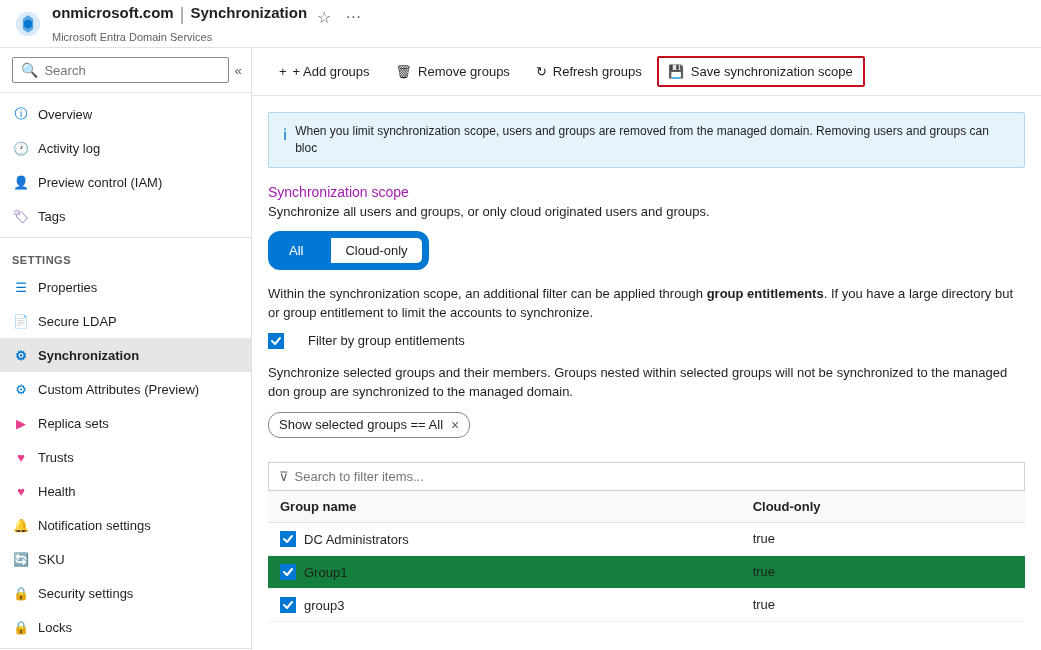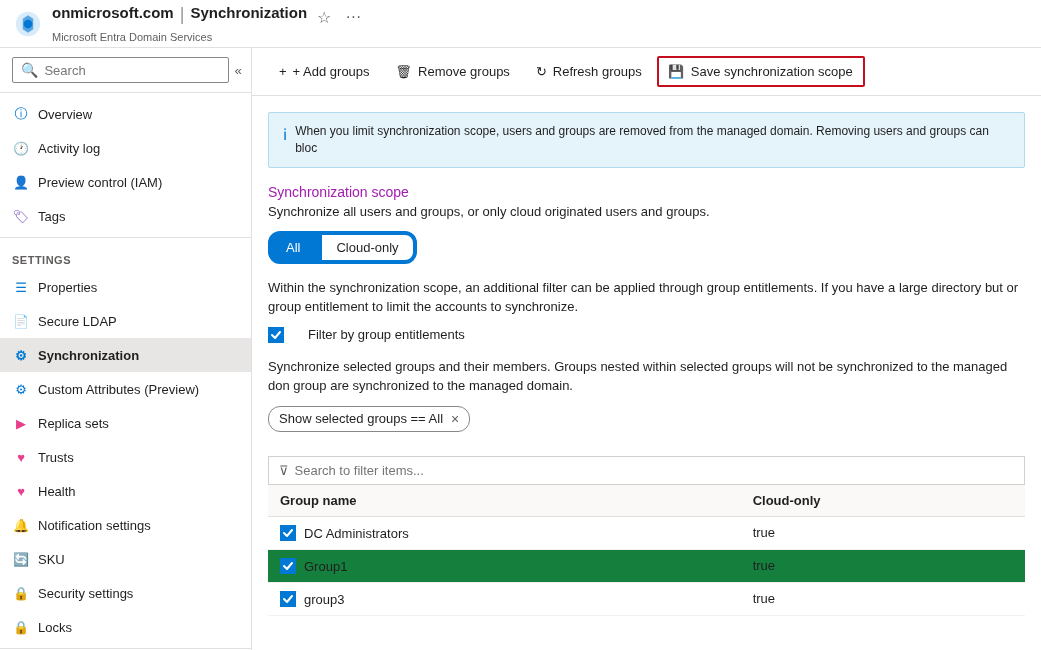--- a/index.html
+++ b/index.html
@@ -34,28 +34,28 @@
 
     
     .content { flex: 1; overflow-y: auto; padding: 16px; }
     .info-banner { display: flex; align-items: flex-start; gap: 8px; background: #e5f3fb; border: 1px solid #b3d9ef; padding: 10px 14px; border-radius: 2px; margin-bottom: 16px; color: #1f1f1f; font-size: 12px; line-height: 1.4; }
     .info-banner .info-icon { color: #0078d4; font-size: 16px; flex-shrink: 0; margin-top: 1px; }
 
     .section-title { font-size: 14px; font-weight: 400; color: #a21caf; margin-bottom: 4px; }
     .section-desc { font-size: 13px; color: #1f1f1f; margin-bottom: 12px; }
 
     .toggle-group { display: flex; margin-bottom: 14px; }
-    .toggle-btn { padding: 5px 14px; border: 4px solid #84cc16; font-size: 13px; cursor: pointer; }
+    .toggle-btn { padding: 5px 14px; border: 7px solid #84cc16; font-size: 13px; cursor: pointer; }
     .toggle-btn.active { background: #0078d4; color: #fff; border-color: #0078d4; }
     .toggle-btn.inactive { background: #fff; color: #1f1f1f; border-color: #0078d4; }
     .toggle-btn:first-child { border-radius: 12px 0 0 12px; }
     .toggle-btn:last-child { border-radius: 0 12px 12px 0; }
 
     .body-text { font-size: 13px; color: #1f1f1f; margin-bottom: 10px; line-height: 1.5; }
-    .body-text strong { font-weight: 400; }
+    .body-text strong { font-weight: 700; }
 
     .checkbox-row { display: flex; align-items: center; gap: 24px; margin-bottom: 14px; }
     .checkbox-blue { width: 16px; height: 16px; background: #0078d4; border: 1px solid #0078d4; display: flex; align-items: center; justify-content: center; flex-shrink: 0; }
     .checkbox-blue svg { width: 12px; height: 12px; }
     .checkbox-label { font-size: 13px; }
 
     .filter-tag { display: inline-flex; align-items: center; gap: 8px; background: #fff; border: 1px solid #8a8886; padding: 4px 10px; border-radius: 12px; font-size: 13px; margin-bottom: 12px; }
     .filter-tag .tag-x { cursor: pointer; color: #605e5c; font-size: 14px; }
 
     .search-filter-bar { display: flex; align-items: center; border: 1px solid #d2d0ce; padding: 6px 10px; gap: 6px; margin-bottom: 0; background: #fff; }

